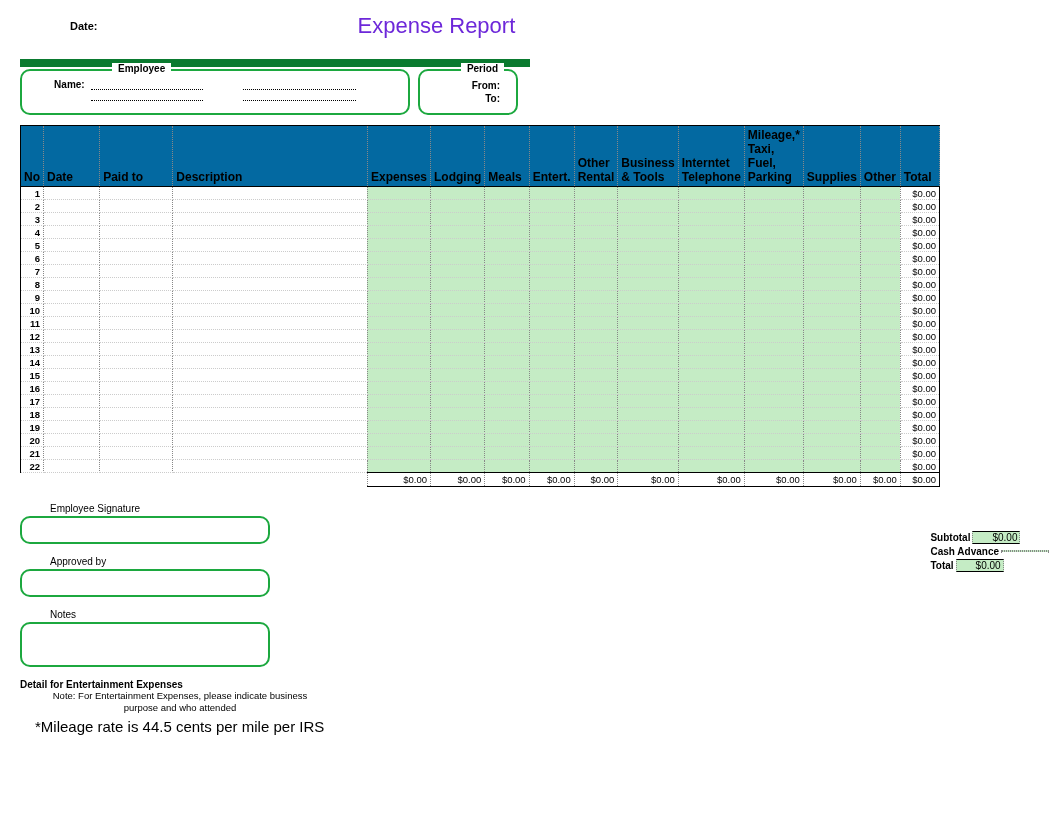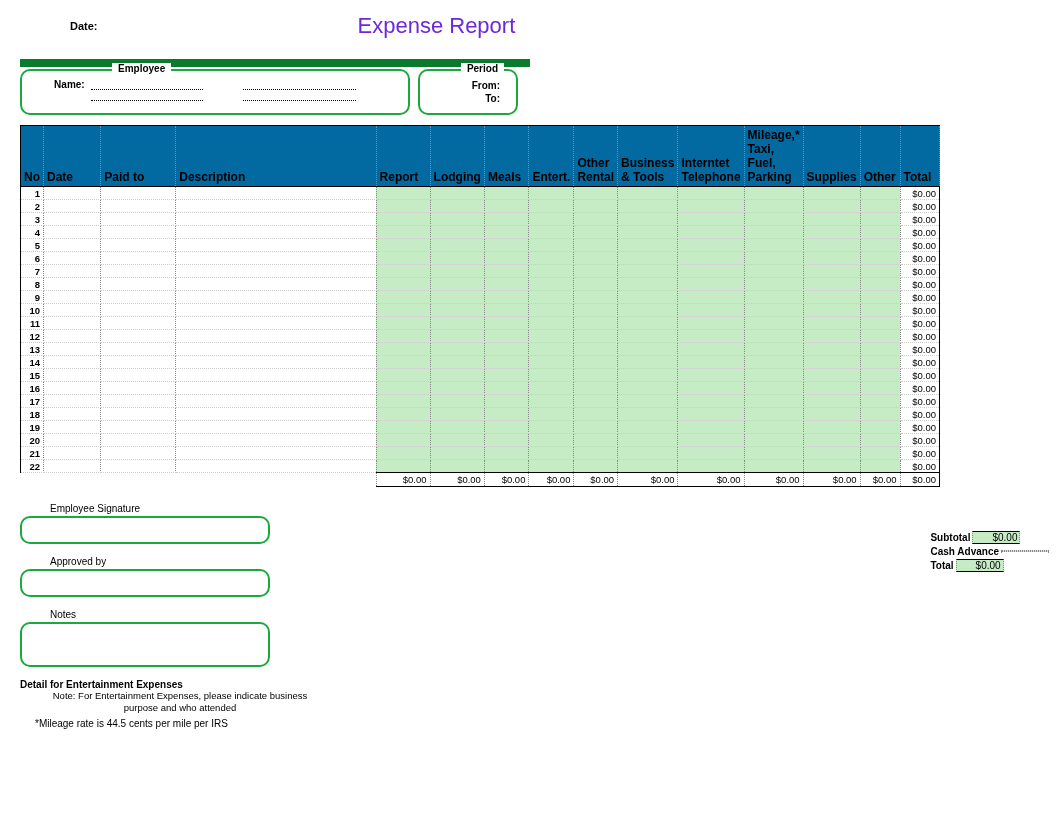--- a/index.html
+++ b/index.html
@@ -133,21 +133,21 @@
   .sig-box {
     border: 2px solid #1ca83f;
     border-radius: 10px;
     width: 250px;
     height: 28px;
     margin-bottom: 12px;
   }
   .sig-box.notes { height: 45px; }
   .detail-heading { font-weight: bold; font-size: 10px; margin-top: 8px; }
   .detail-note { font-size: 9.5px; margin-left: 30px; width: 260px; text-align: center; line-height: 12px; }
-  .mileage-note { font-size: 10px; margin-left: 15px; margin-top: 4px; }
+  .mileage-note { font-size: 15px; margin-left: 15px; margin-top: 4px; }
 </style>
 </head>
 <body>
 
 <div class="page">
 
   <div class="header-row">
     <span class="date-label">Date:</span>
     <span class="title">Expense Report</span>
   </div>
@@ -175,21 +175,21 @@
     </div>
   </div>
 
   <table class="expense">
     <thead>
       <tr>
         <th style="width:16px" class="num-col">No</th>
         <th style="width:60px">Date</th>
         <th style="width:80px">Paid to</th>
         <th style="width:215px">Description</th>
-        <th style="width:55px">Report</th>
+        <th style="width:55px">Expenses</th>
         <th style="width:50px">Lodging</th>
         <th style="width:45px">Meals</th>
         <th style="width:40px">Entert.</th>
         <th style="width:40px">Other Rental</th>
         <th style="width:50px">Business &amp; Tools</th>
         <th style="width:55px">Interntet Telephone</th>
         <th style="width:50px">Mileage,* Taxi, Fuel, Parking</th>
         <th style="width:50px">Supplies</th>
         <th style="width:40px">Other</th>
         <th style="width:40px">Total</th>

